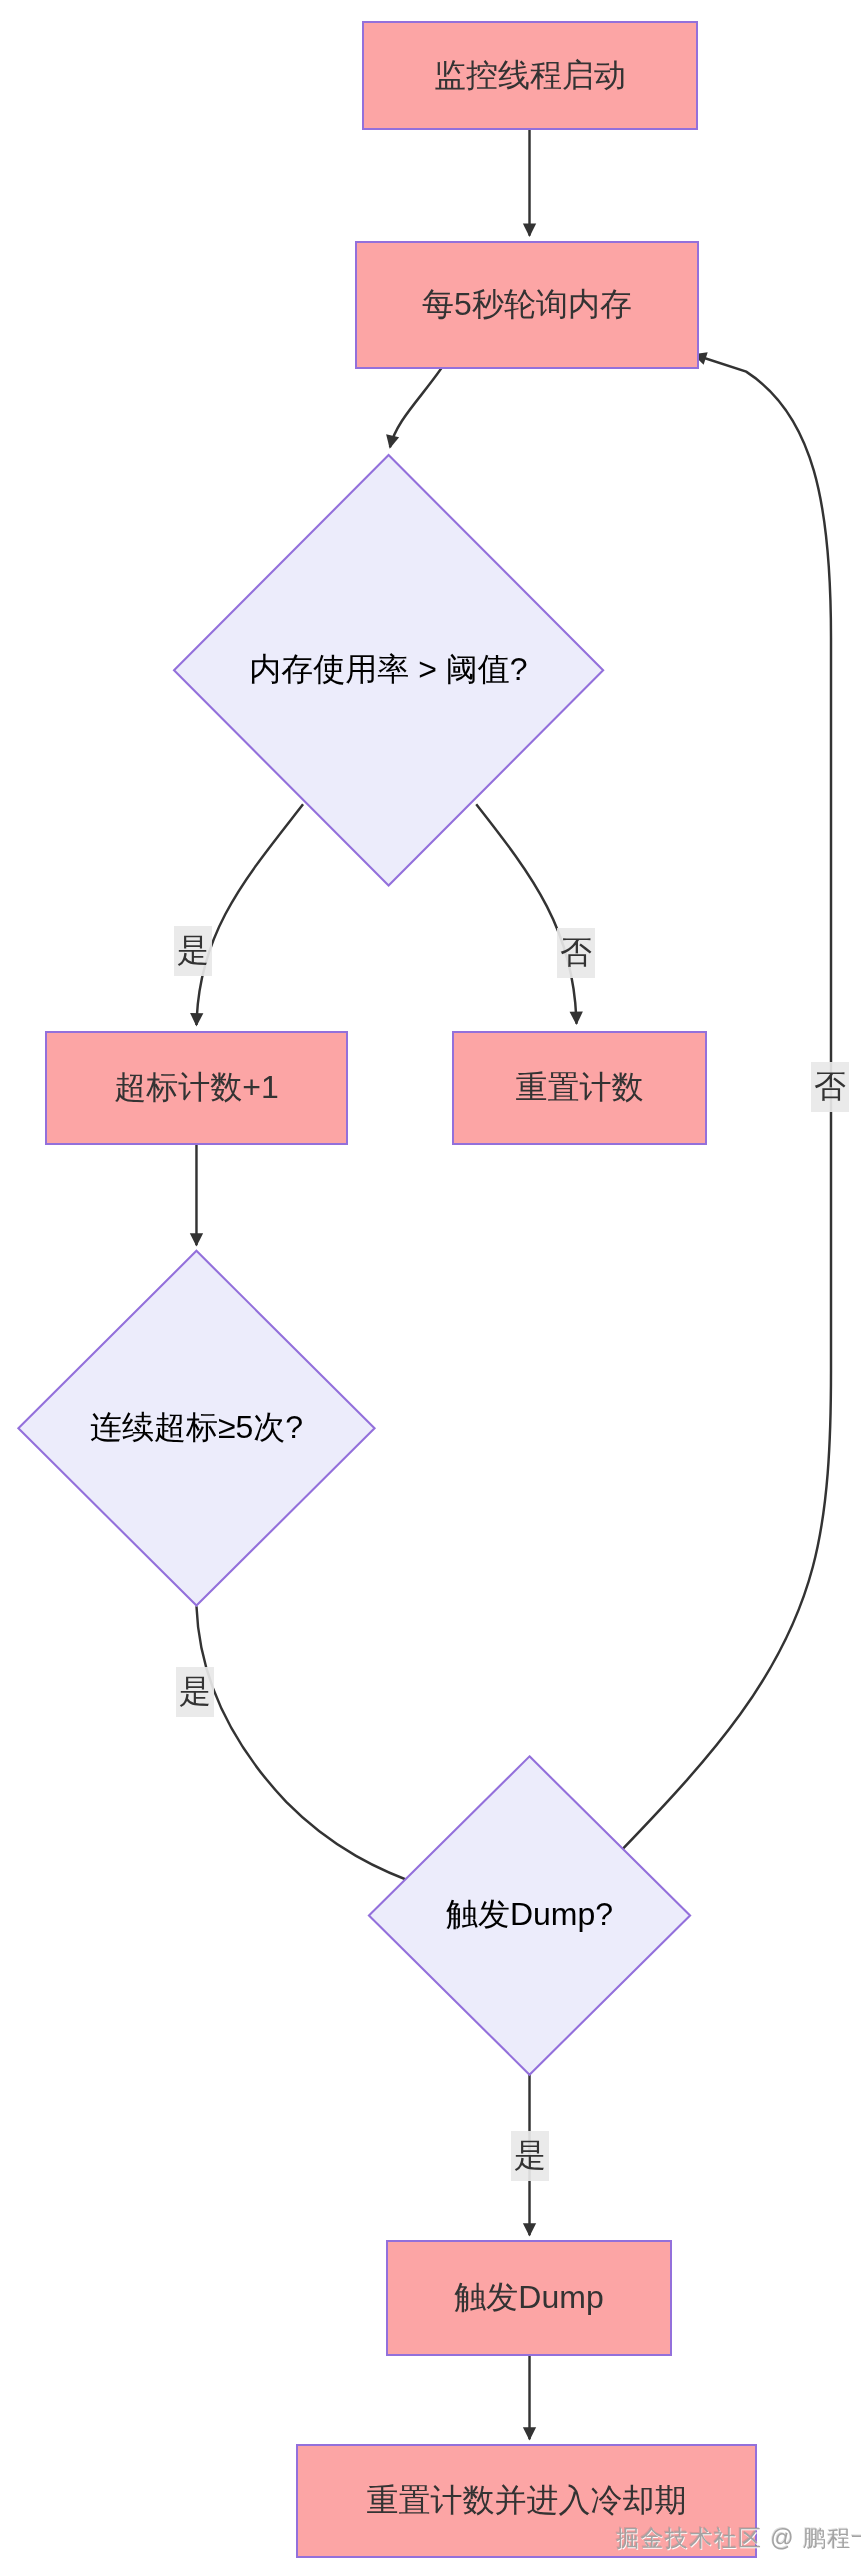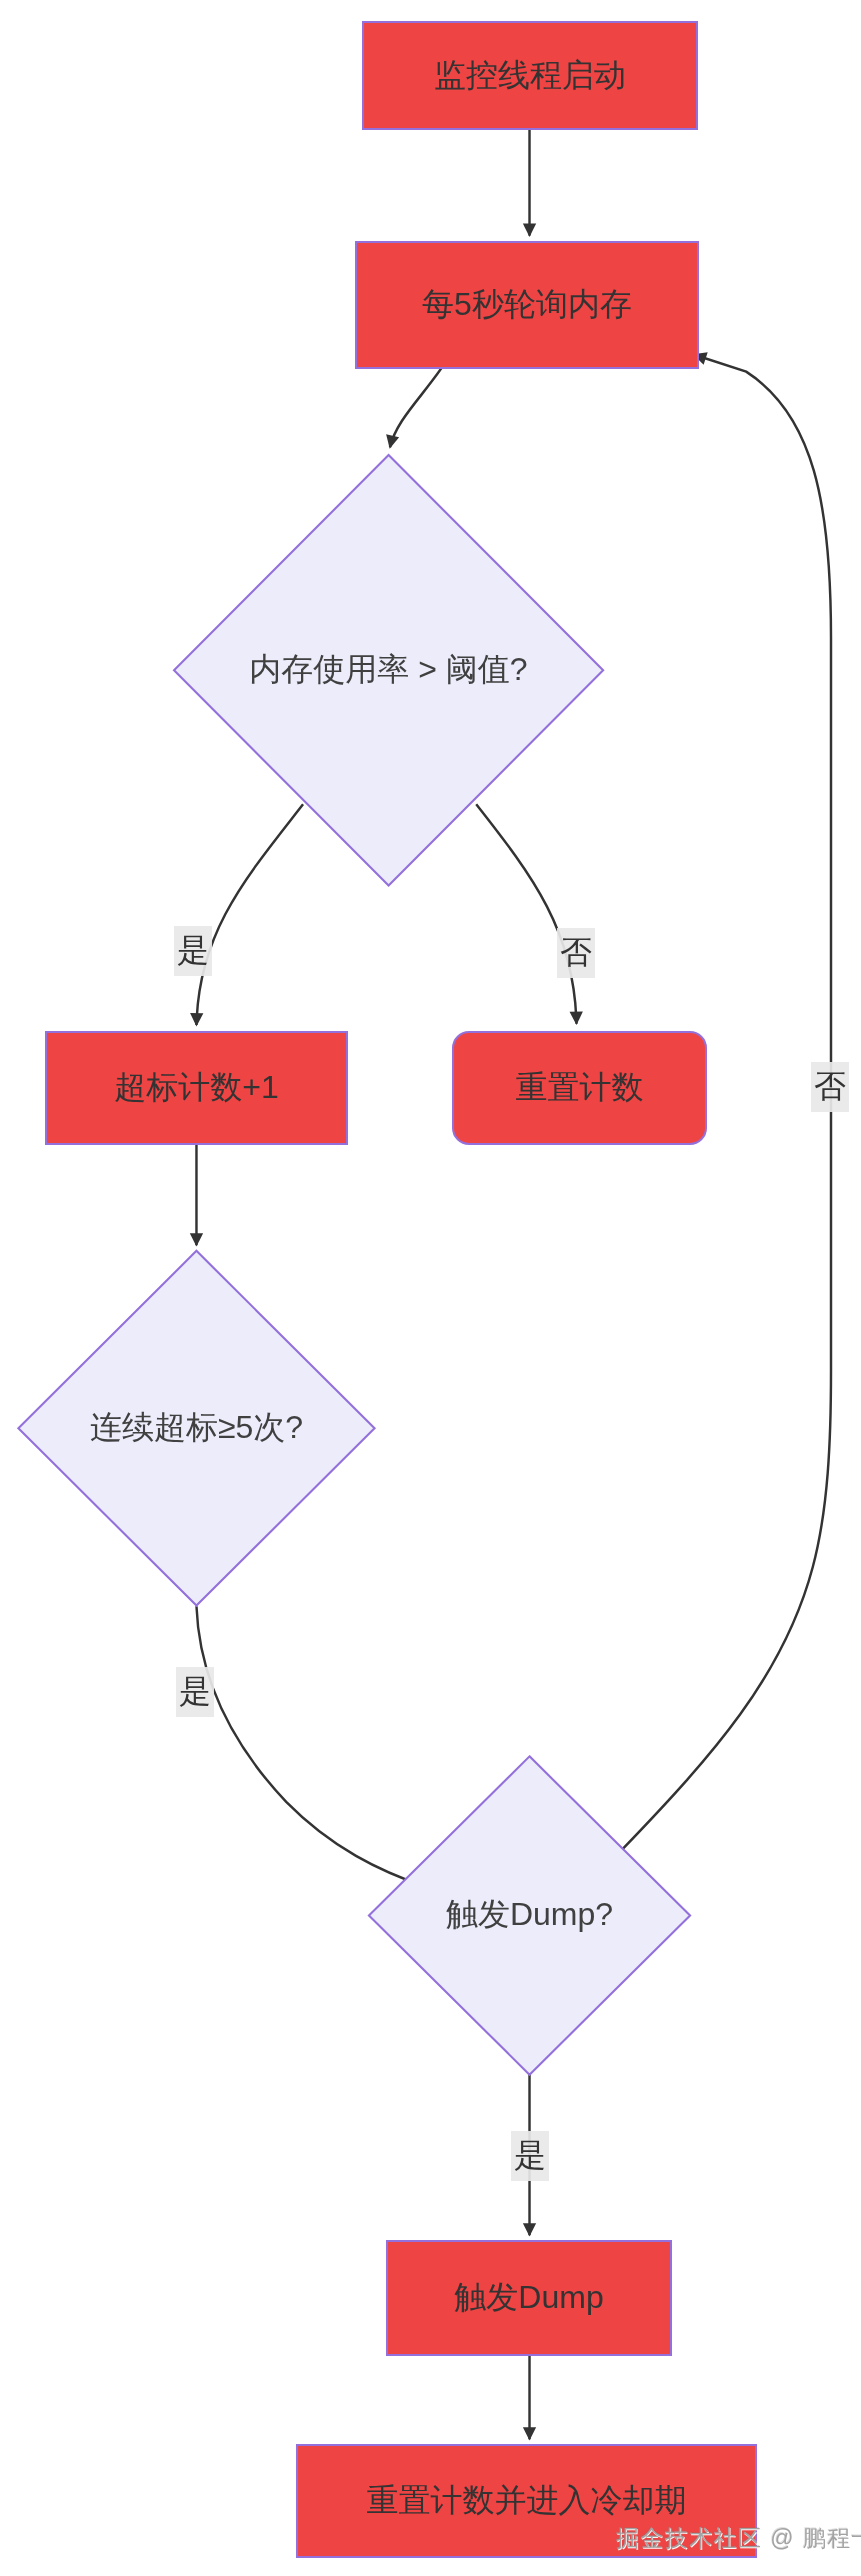--- a/index.html
+++ b/index.html
@@ -7,30 +7,30 @@
     position:relative;
     width:862px; height:2576px;
     background:#ffffff;
     font-family:"Liberation Sans", sans-serif;
     overflow:hidden;
   }
   .canvas svg { position:absolute; left:0; top:0; }
   .node {
     position:absolute;
     box-sizing:border-box;
-    background:#ef4444;
+    background:#fca5a5;
     border:2.1px solid #9370DB;
     display:flex; align-items:center; justify-content:center;
     font-size:32px; color:#333333;
     white-space:nowrap;
   }
   .diamond-label {
     position:absolute;
     display:flex; align-items:center; justify-content:center;
-    font-size:32px; color:#404040;
+    font-size:32px; color:#000000;
     white-space:nowrap;
     pointer-events:none;
   }
   .edge-label {
     position:absolute;
     width:38px; height:50px;
     background:rgba(232,232,232,0.92);
     display:flex; align-items:center; justify-content:center;
     font-size:32px; color:#333333;
   }
@@ -74,21 +74,21 @@
       <polygon points="755,2505 984,2732 755,2959 526,2732"></polygon>
     </g>
   </svg>
 
   <div class="node" style="left:362px; top:21px;  width:336px; height:109px;">监控线程启动</div>
 
   <div class="node" style="left:355px; top:241px; width:344px; height:128px;">每5秒轮询内存</div>
 
   <div class="node" style="left:45px;  top:1031px; width:303px; height:114px;">超标计数+1</div>
 
-  <div class="node" style="left:452px; top:1031px; width:255px; height:114px;border-radius:17px;">重置计数</div>
+  <div class="node" style="left:452px; top:1031px; width:255px; height:114px;">重置计数</div>
 
   <div class="node" style="left:296px; top:2444px; width:461px; height:114px;">重置计数并进入冷却期</div>
 
   <div class="node" style="left:386px; top:2240px; width:286px; height:116px;">触发Dump</div>
 
   <div class="diamond-label" style="left:206px; top:642px;  width:365px; height:56px;">内存使用率 &gt; 阈值?</div>
 
   <div class="diamond-label" style="left:14px;  top:1400px; width:365px; height:56px;">连续超标≥5次?</div>
 
   <div class="diamond-label" style="left:347px; top:1887px; width:365px; height:56px;">触发Dump?</div>

